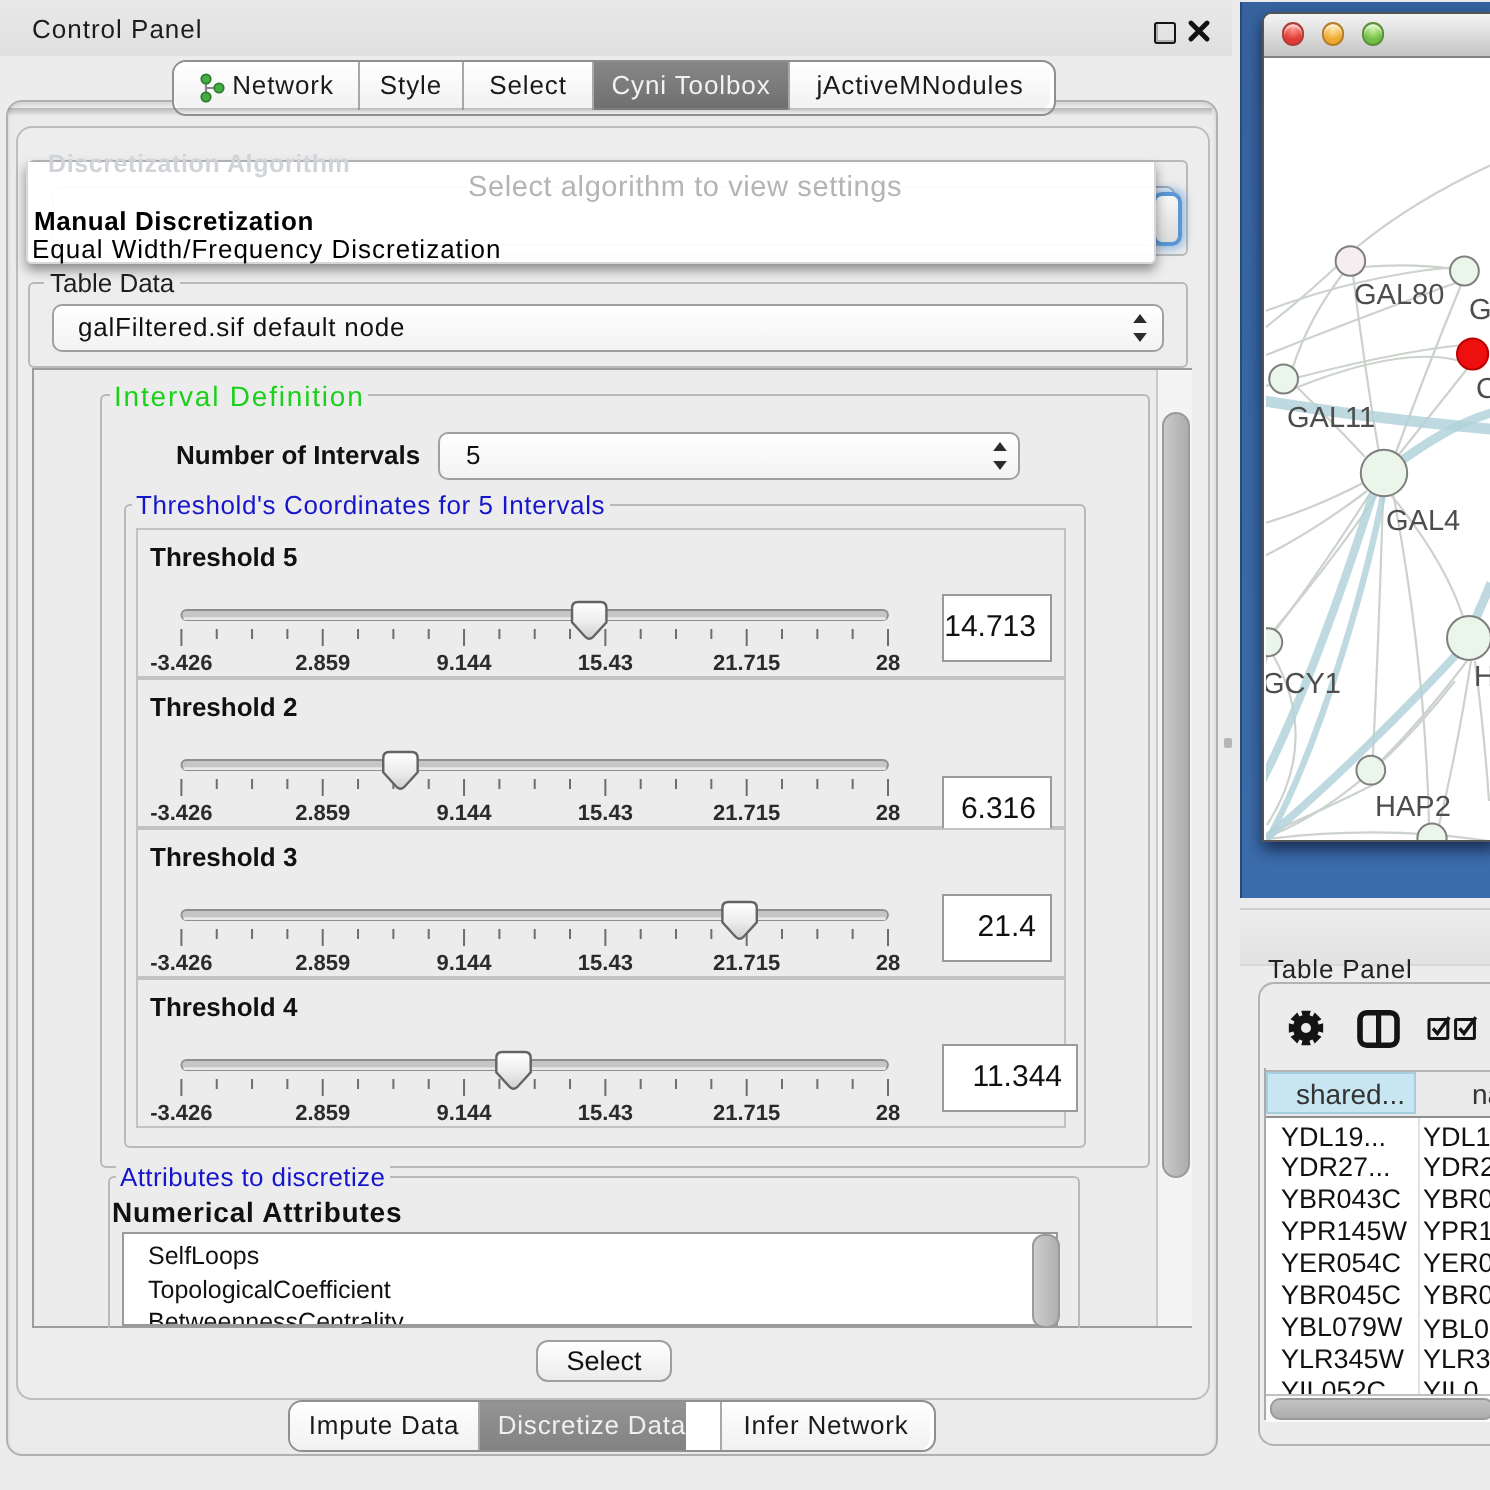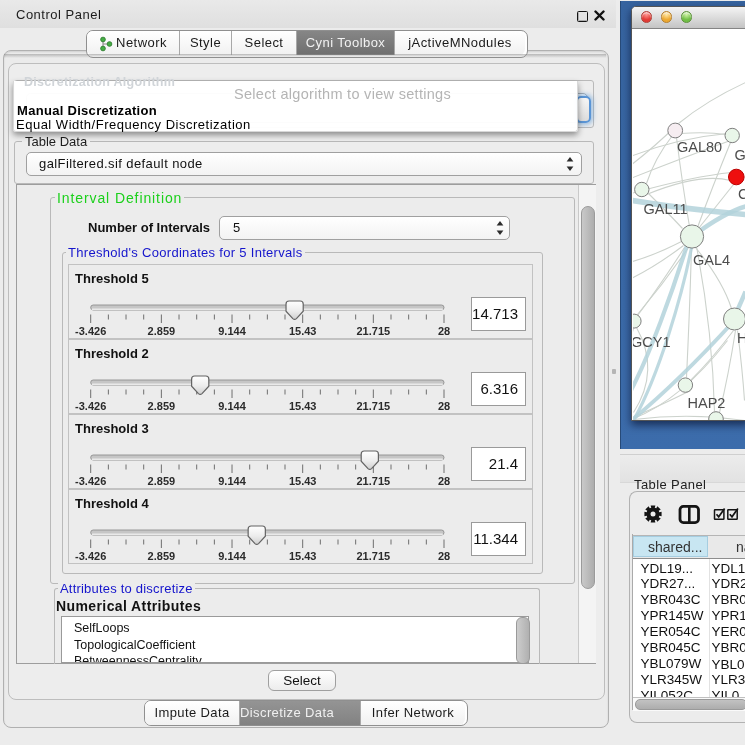--- a/index.html
+++ b/index.html
@@ -90,21 +90,21 @@
 <rect x="23.70" y="44.6" width="351.30" height="1.4" rx="0.7" fill="#e9e9e9"></rect>
 <path d="M22.70 50.5V59.0 M40.37 50.5V55.5 M58.03 50.5V55.5 M75.69 50.5V55.5 M93.36 50.5V59.0 M111.02 50.5V55.5 M128.69 50.5V55.5 M146.36 50.5V55.5 M164.02 50.5V59.0 M181.69 50.5V55.5 M199.35 50.5V55.5 M217.01 50.5V55.5 M234.68 50.5V59.0 M252.34 50.5V55.5 M270.01 50.5V55.5 M287.67 50.5V55.5 M305.34 50.5V59.0 M323.00 50.5V55.5 M340.67 50.5V55.5 M358.33 50.5V55.5 M376.00 50.5V59.0" stroke="#6e6e6e" stroke-width="1"></path>
 <text x="22.70" y="71" font-size="11" font-weight="bold" fill="#2b2b2b" text-anchor="middle" font-family="Liberation Sans">-3.426</text>
     <text x="93.36" y="71" font-size="11" font-weight="bold" fill="#2b2b2b" text-anchor="middle" font-family="Liberation Sans">2.859</text>
     <text x="164.02" y="71" font-size="11" font-weight="bold" fill="#2b2b2b" text-anchor="middle" font-family="Liberation Sans">9.144</text>
     <text x="234.68" y="71" font-size="11" font-weight="bold" fill="#2b2b2b" text-anchor="middle" font-family="Liberation Sans">15.43</text>
     <text x="305.34" y="71" font-size="11" font-weight="bold" fill="#2b2b2b" text-anchor="middle" font-family="Liberation Sans">21.715</text>
     <text x="376.00" y="71" font-size="11" font-weight="bold" fill="#2b2b2b" text-anchor="middle" font-family="Liberation Sans">28</text>
 <path d="M123.62 40 Q123.62 37 126.62 37 L137.82 37 Q140.82 37 140.82 40 L140.82 47.2 L134.02 54.6 Q132.22 56.2 130.42 54.6 L123.62 47.2 Z" fill="url(#thg2)" stroke="#636363" stroke-width="1.2"></path>
 </svg>
-<div class="abs" style="left:471px;top:372px;width:55px;height:34px;background:#fff;border:1px solid #9a9a9a;box-sizing:border-box;font-size:15px;color:#111;text-align:right;line-height:32px;padding-right:7px;">6.316</div>
+<div class="abs" style="left:471px;top:388px;width:55px;height:34px;background:#fff;border:1px solid #9a9a9a;box-sizing:border-box;font-size:15px;color:#111;text-align:right;line-height:32px;padding-right:7px;">6.316</div>
 <div class="abs" style="left:68px;top:414px;width:465px;height:75px;background:#ececec;border:1px solid #c2c2c2;box-sizing:border-box;"></div>
 <div class="abs b" style="left:75px;top:421px;font-size:13px;color:#111;">Threshold 3</div>
 <svg class="abs" style="left:68px;top:414px" width="465" height="75">
 <defs>
       <linearGradient id="thg3" x1="0" y1="0" x2="0" y2="1">
 <stop offset="0" stop-color="#ffffff"></stop>
         <stop offset="0.55" stop-color="#ececec"></stop>
         <stop offset="1" stop-color="#cfcfcf"></stop>
       </linearGradient>
     </defs>
@@ -134,32 +134,32 @@
 <rect x="23.70" y="44.6" width="351.30" height="1.4" rx="0.7" fill="#e9e9e9"></rect>
 <path d="M22.70 50.5V59.0 M40.37 50.5V55.5 M58.03 50.5V55.5 M75.69 50.5V55.5 M93.36 50.5V59.0 M111.02 50.5V55.5 M128.69 50.5V55.5 M146.36 50.5V55.5 M164.02 50.5V59.0 M181.69 50.5V55.5 M199.35 50.5V55.5 M217.01 50.5V55.5 M234.68 50.5V59.0 M252.34 50.5V55.5 M270.01 50.5V55.5 M287.67 50.5V55.5 M305.34 50.5V59.0 M323.00 50.5V55.5 M340.67 50.5V55.5 M358.33 50.5V55.5 M376.00 50.5V59.0" stroke="#6e6e6e" stroke-width="1"></path>
 <text x="22.70" y="71" font-size="11" font-weight="bold" fill="#2b2b2b" text-anchor="middle" font-family="Liberation Sans">-3.426</text>
     <text x="93.36" y="71" font-size="11" font-weight="bold" fill="#2b2b2b" text-anchor="middle" font-family="Liberation Sans">2.859</text>
     <text x="164.02" y="71" font-size="11" font-weight="bold" fill="#2b2b2b" text-anchor="middle" font-family="Liberation Sans">9.144</text>
     <text x="234.68" y="71" font-size="11" font-weight="bold" fill="#2b2b2b" text-anchor="middle" font-family="Liberation Sans">15.43</text>
     <text x="305.34" y="71" font-size="11" font-weight="bold" fill="#2b2b2b" text-anchor="middle" font-family="Liberation Sans">21.715</text>
     <text x="376.00" y="71" font-size="11" font-weight="bold" fill="#2b2b2b" text-anchor="middle" font-family="Liberation Sans">28</text>
 <path d="M180.15 40 Q180.15 37 183.15 37 L194.35 37 Q197.35 37 197.35 40 L197.35 47.2 L190.55 54.6 Q188.75 56.2 186.95 54.6 L180.15 47.2 Z" fill="url(#thg4)" stroke="#636363" stroke-width="1.2"></path>
 </svg>
-<div class="abs" style="left:471px;top:522px;width:55px;height:34px;background:#fff;border:1px solid #9a9a9a;box-sizing:border-box;font-size:15px;color:#111;text-align:right;line-height:32px;padding-right:7px;">11.344</div>
+<div class="abs" style="left:471px;top:522px;width:68px;height:34px;background:#fff;border:1px solid #9a9a9a;box-sizing:border-box;font-size:15px;color:#111;text-align:right;line-height:32px;padding-right:7px;">11.344</div>
 <div class="abs" style="left:54px;top:588px;width:484px;height:75px;border:1px solid #b9b9b9;border-bottom:none;border-radius:3px 3px 0 0;"></div>
 <div class="abs" style="left:58px;top:581px;font-size:13px;color:#1515cc;background:#ececec;padding:0 2px;letter-spacing:0.2px;">Attributes to discretize</div>
 <div class="abs b" style="left:56px;top:598px;font-size:14px;color:#111;letter-spacing:0.4px;">Numerical Attributes</div>
 <div class="abs" style="left:61px;top:616px;width:468px;height:47px;background:#fff;border:1px solid #9a9a9a;box-sizing:border-box;overflow:hidden;">
     <div style="font-size:12.5px;color:#111;padding:3px 0 0 12px;line-height:16.7px;">SelfLoops<br>TopologicalCoefficient<br>BetweennessCentrality</div>
   </div>
 <div class="abs" style="left:516px;top:617px;width:12px;height:45px;background:linear-gradient(90deg,#cdcdcd,#b0b0b0);border:1px solid #9a9a9a;border-radius:6px;"></div>
 <div class="abs" style="left:268px;top:670px;width:68px;height:21px;background:linear-gradient(#ffffff,#ececec);border:1px solid #9f9f9f;border-radius:6px;box-sizing:border-box;font-size:13.5px;color:#111;text-align:center;line-height:19px;">Select</div>
 <div class="abs" style="left:144px;top:700px;width:322px;height:24px;border:1px solid #8f8f8f;border-radius:7px;background:#fff;"></div>
 <div class="abs" style="left:145px;top:701px;width:94px;height:24px;background:linear-gradient(#ffffff,#f1f1f1);border-radius:6px 0 0 6px;box-sizing:border-box;color:#1a1a1a;font-size:13px;letter-spacing:0.4px;text-align:center;line-height:24px;">Impute Data</div>
-<div class="abs" style="left:239px;top:701px;width:121px;height:24px;background:linear-gradient(#949494,#828282);border-left:1px solid #a8a8a8;border-radius:0;box-sizing:border-box;color:#f0f0f0;font-size:13px;letter-spacing:0.4px;text-align:left;line-height:24px;">Discretize Data</div>
+<div class="abs" style="left:239px;top:701px;width:104px;height:24px;background:linear-gradient(#949494,#828282);border-left:1px solid #a8a8a8;border-radius:0;box-sizing:border-box;color:#f0f0f0;font-size:13px;letter-spacing:0.4px;text-align:right;line-height:24px;">Discretize Data</div>
 <div class="abs" style="left:360px;top:701px;width:105px;height:24px;background:linear-gradient(#ffffff,#f1f1f1);border-left:1px solid #a8a8a8;border-radius:0 6px 6px 0;box-sizing:border-box;color:#1a1a1a;font-size:13px;letter-spacing:0.4px;text-align:center;line-height:24px;">Infer Network</div>
 <div class="abs" style="left:13px;top:81px;width:565px;height:51px;background:rgba(255,255,255,0.97);border:1px solid #d8d8d8;border-top:none;border-radius:0 0 3px 3px;box-shadow:0 3px 6px rgba(0,0,0,0.42);box-sizing:border-box;"></div>
 <div class="abs b" style="left:24px;top:75px;font-size:12.5px;color:#d0d4d8;letter-spacing:0.3px;">Discretization Algorithm</div>
 <div class="abs" style="left:234px;top:86px;font-size:14.5px;color:#b4b4b4;letter-spacing:0.3px;">Select algorithm to view settings</div>
 <div class="abs b" style="left:17px;top:103px;font-size:13px;color:#000;letter-spacing:0.3px;">Manual Discretization</div>
 <div class="abs" style="left:16px;top:117px;font-size:13px;color:#000;letter-spacing:0.5px;">Equal Width/Frequency Discretization</div>
 <div class="abs" style="left:612px;top:369px;width:4px;height:5px;background:#b5b5b5;border-radius:1px;"></div>
 <div class="abs" style="left:620px;top:1px;width:125px;height:448px;background:linear-gradient(#36639f,#3c6cab);border-left:1.5px solid #274a78;box-sizing:border-box;"></div>
 <div class="abs" style="left:631px;top:6px;width:118px;height:415px;background:#fff;border:1px solid #555;border-radius:5px 0 0 0;box-shadow:0 4px 8px rgba(0,5,30,0.6);box-sizing:border-box;"></div>
 <div class="abs" style="left:632px;top:7px;width:117px;height:21px;background:linear-gradient(#f4f4f4,#c4c4c4);border-bottom:1px solid #848484;border-radius:4px 0 0 0;"></div>

